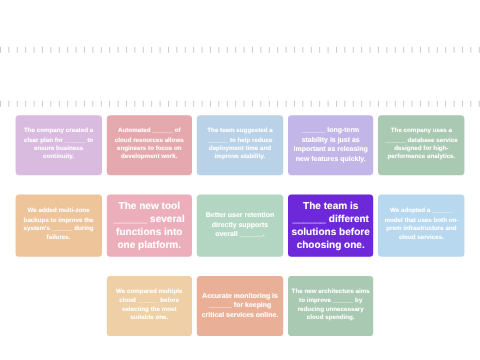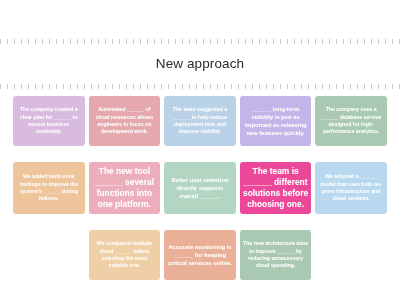--- a/index.html
+++ b/index.html
@@ -106,23 +106,20 @@
     background: transparent;
   }
 </style>
 </head>
 <body>
 
 <div class="page">
 
   <div class="perforation top"></div>
 
-  <div class="header">
-    <div class="header-title">New approach</div>
-  </div>
 
   <div class="perforation bottom"></div>
 
   <div class="grid">
       <div class="grid-row">
         <div class="card card-row-1" style="background: rgb(217, 187, 224);">
           <div class="card-text">The company created a clear plan for ______ to ensure business continuity.</div>
         </div>
         <div class="card card-row-1" style="background: rgb(229, 168, 173);">
           <div class="card-text">Automated ______ of cloud resources allows engineers to focus on development work.</div>
@@ -140,21 +137,21 @@
       <div class="grid-row">
         <div class="card card-row-2" style="background: rgb(238, 196, 154);">
           <div class="card-text">We added multi-zone backups to improve the system's ______ during failures.</div>
         </div>
         <div class="card card-row-2" style="background: rgb(236, 174, 187);">
           <div class="card-text lg">The new tool ______ several functions into one platform.</div>
         </div>
         <div class="card card-row-2" style="background: rgb(179, 214, 194);">
           <div class="card-text md">Better user retention directly supports overall ______.</div>
         </div>
-        <div class="card card-row-2" style="background: #ec4899; text-align: center;">
+        <div class="card card-row-2" style="background: #6d28d9; text-align: center;">
           <div class="card-text lg">The team is ______ different solutions before choosing one.</div>
         </div>
         <div class="card card-row-2" style="background: rgb(183, 216, 239);">
           <div class="card-text">We adopted a ______ model that uses both on-prem infrastructure and cloud services.</div>
         </div>
       </div>
       <div class="grid-row">
         <div class="card-spacer"></div>
         <div class="card card-row-3" style="background: rgb(238, 207, 166);">
           <div class="card-text">We compared multiple cloud ______ before selecting the most suitable one.</div>

